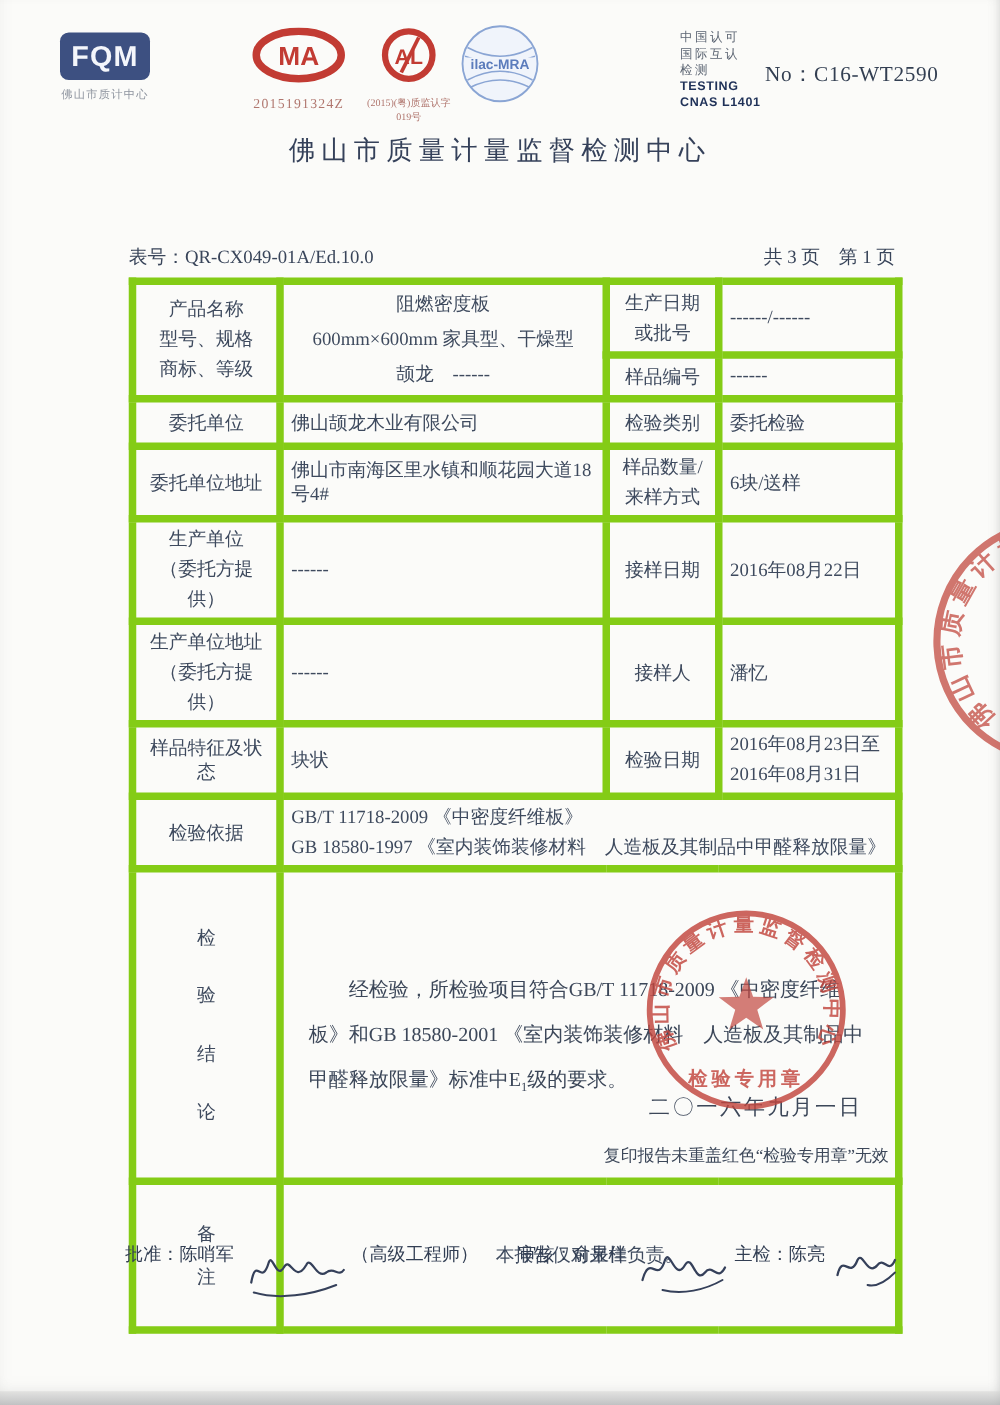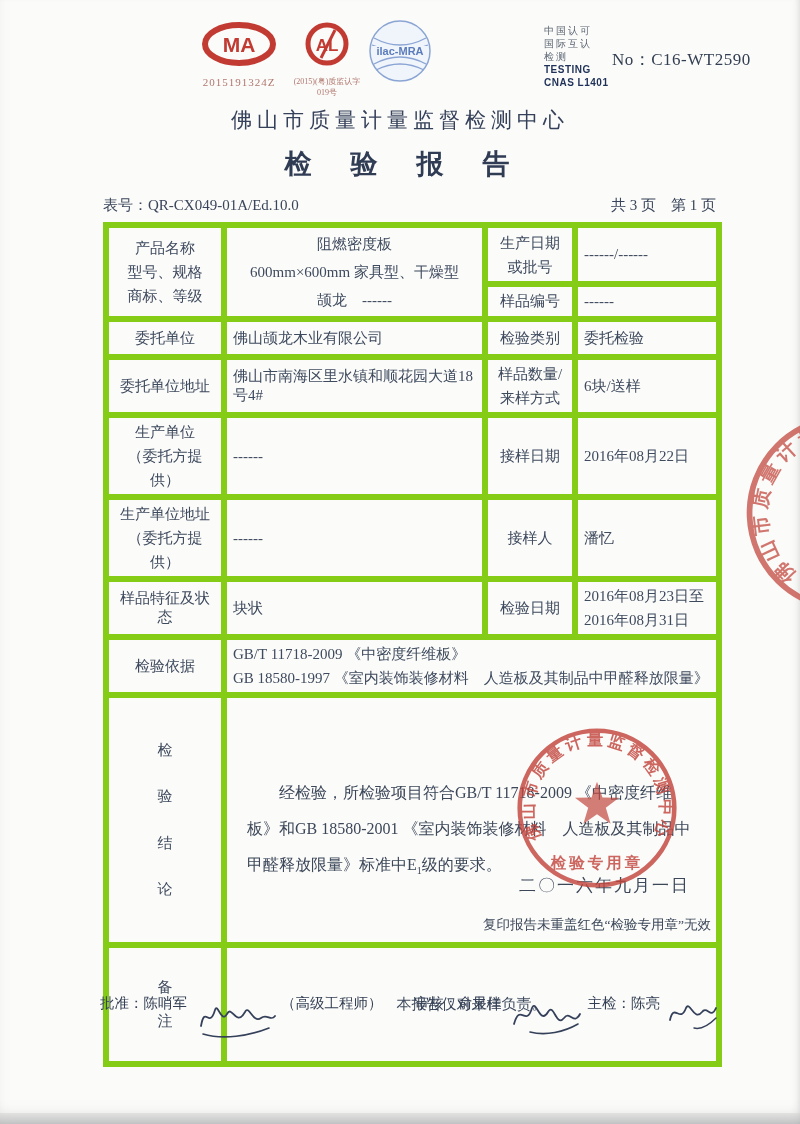--- a/index.html
+++ b/index.html
@@ -69,20 +69,24 @@
   .stamp-right { left:740px; top:408px; width:210px; height:210px; color:#c6554c; opacity:.8;
     transform:rotate(-24deg); }
   .scan-bottom { position:absolute; left:0; right:0; bottom:0; height:11px;
     background:linear-gradient(#d6d6d4,#b5b6b8); opacity:.55; }
 </style>
 </head>
 <body>
 
 <div class="page">
 
+  <div class="logo-fqm">
+    <span class="fqm-box">FQM</span>
+    <div class="fqm-caption">佛山市质计中心</div>
+  </div>
 
   <div class="logo-cma">
     <svg width="80" height="48" viewBox="0 0 80 48">
       <ellipse cx="40" cy="22" rx="34" ry="19" fill="none" stroke="#c23b33" stroke-width="6"></ellipse>
       <text x="40" y="30" text-anchor="middle" font-size="21" font-weight="bold" fill="#c23b33" font-family="Liberation Sans,sans-serif">MA</text>
     </svg>
     <div class="red-caption">2015191324Z</div>
   </div>
 
   <div class="logo-cal">
@@ -113,21 +117,20 @@
     <div class="cz">检测</div>
     <div class="cb">TESTING</div>
     <div class="cb">CNAS L1401</div>
   </div>
 
   <div class="report-no">
     <span>No：</span><span>C16-WT2590</span>
   </div>
 
   <div class="org-title">佛山市质量计量监督检测中心</div>
-  <div class="report-title">检　验　报　告</div>
 
   <div class="meta-row">
     <span><span>表号：</span><span>QR-CX049-01A/Ed.10.0</span></span>
     <span>共 3 页　第 1 页</span>
   </div>
 
   <table class="report">
     <colgroup>
         <col class="c1">
         <col class="c2">

